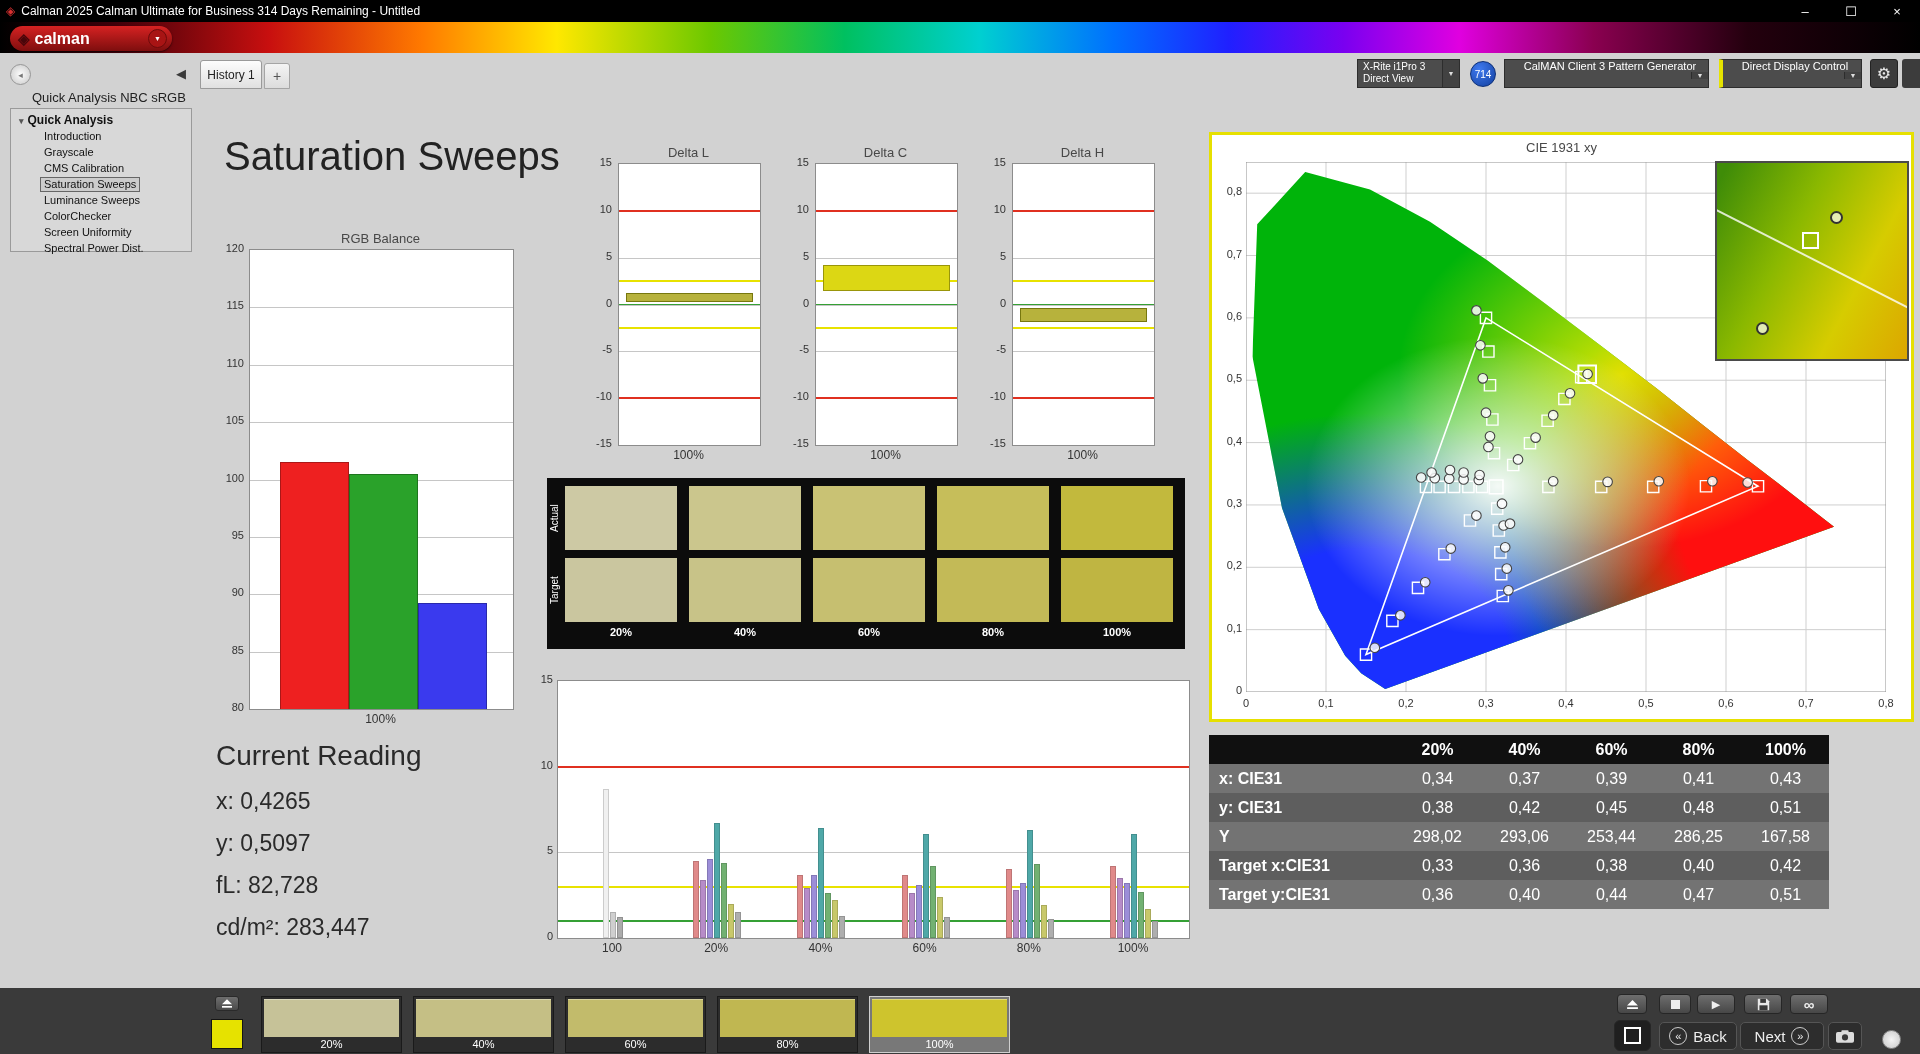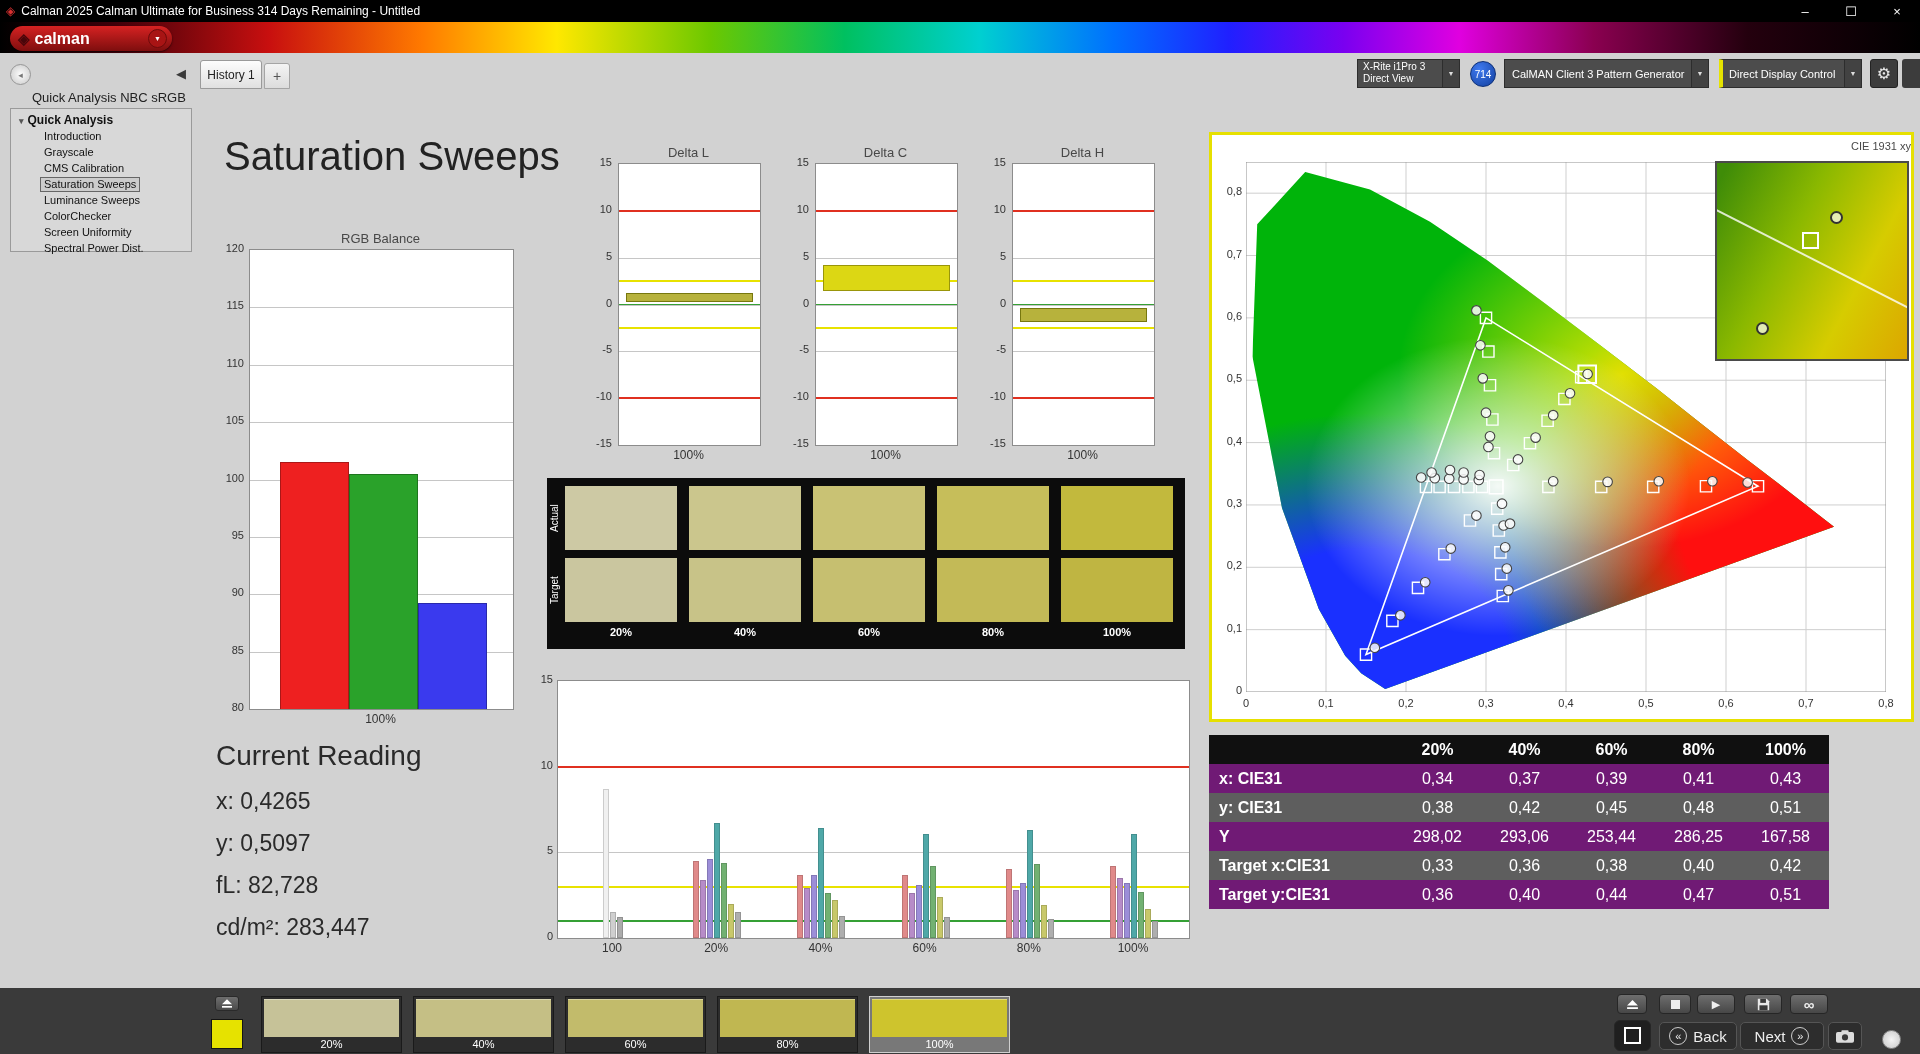--- a/index.html
+++ b/index.html
@@ -39,23 +39,23 @@
 
   .dd{position:absolute;top:59px;height:29px;background:#4c4c4c;border:1px solid #2d2d2d;
       color:#fff;display:flex;align-items:center;box-sizing:border-box;}
   .dd-arrow{width:16px;align-self:stretch;display:flex;align-items:center;justify-content:center;
       font-size:7px;color:#ddd;background:#424242;border-left:1px solid #2d2d2d;margin-left:auto;}
   #meter-dd{left:1357px;width:103px;align-items:flex-end;}
   .meter-text{padding:2px 0 2px 5px;font-size:10px;line-height:12px;}
   #meter-badge{position:absolute;top:61px;left:1470px;width:26px;height:26px;border-radius:50%;
     background:radial-gradient(circle at 35% 30%,#3f7af0,#123f9e);border:1px solid #0c2f78;color:#fff;
     font-size:10px;display:flex;align-items:center;justify-content:center;box-sizing:border-box;}
-  #pattern-dd{left:1504px;width:205px;font-size:11px;}
+  #pattern-dd{left:1504px;width:205px;font-size:11px;flex-direction:column;}
   #pattern-dd .dd-label{padding-left:7px;}
-  #display-dd{left:1719px;width:143px;font-size:11px;border-left:4px solid #e6e400;}
+  #display-dd{left:1719px;width:143px;font-size:11px;border-left:4px solid #e6e400;flex-direction:column;}
   #display-dd .dd-label{padding-left:6px;}
   #settings-btn{position:absolute;top:59px;left:1870px;width:28px;height:29px;background:#3c3c3c;
     border:1px solid #222;border-radius:3px;color:#e8e8e8;font-size:16px;display:flex;
     align-items:center;justify-content:center;box-sizing:border-box;}
   #edge-tab{position:absolute;top:59px;left:1902px;width:18px;height:29px;background:#3c3c3c;
     border-radius:3px 0 0 3px;}
 
   
   #wf-label{position:absolute;top:90px;left:32px;font-size:13px;color:#222;}
   #tree{position:absolute;top:108px;left:10px;width:182px;height:144px;background:#d8d8d8;
@@ -83,37 +83,37 @@
   #swatch-panel{position:absolute;top:478px;left:547px;width:638px;height:171px;background:#0c0c0c;}
   .sw-rowlbl{position:absolute;left:2px;width:14px;color:#fff;font-size:10px;
     writing-mode:vertical-rl;transform:rotate(180deg);text-align:center;}
   .sw-cell{position:absolute;height:64px;width:112px;}
   .sw-collbl{position:absolute;top:148px;width:112px;text-align:center;color:#fff;
     font-size:11px;font-weight:bold;}
 
   
   #cie-panel{position:absolute;top:132px;left:1209px;width:705px;height:590px;background:#fff;
     border:3px solid #e6e000;box-sizing:border-box;}
-  #cie-title{position:absolute;top:5px;left:0;width:100%;text-align:right;font-size:11px;color:#484848;}
+  #cie-title{position:absolute;top:5px;left:0;width:100%;text-align:center;font-size:13px;color:#484848;}
   #cie-plot{position:absolute;left:34px;top:27px;width:640px;height:530px;}
   #cie-inset{position:absolute;top:26px;right:2px;width:190px;height:196px;border:2px solid #4a4a4a;
     background:linear-gradient(118deg,#3f8c08 4%,#8ab800 38%,#d6cc00 70%,#dca600 100%);overflow:hidden;}
   .inset-line{position:absolute;width:300px;height:2px;background:rgba(255,255,255,.8);
     transform:rotate(27deg);transform-origin:0 0;left:-20px;top:36px;}
   .inset-square{position:absolute;width:13px;height:13px;border:2px solid #fff;background:transparent;}
   .inset-circle{position:absolute;width:9px;height:9px;border:2px solid #333;border-radius:50%;
     background:rgba(255,255,255,.7);}
   .cie-xlbl{position:absolute;top:562px;width:30px;text-align:center;font-size:11px;color:#333;}
   .cie-ylbl{position:absolute;left:2px;width:28px;text-align:right;font-size:11px;color:#333;}
 
   
   #results-table{position:absolute;top:735px;left:1209px;width:620px;color:#fff;}
   .tr{display:flex;height:29px;}
   .tr.head{background:#101010;}
-  .tr.odd{background:#701a75;}
+  .tr.odd{background:#737373;}
   .tr.even{background:#5e5e5e;}
   .td-label{width:185px;display:flex;align-items:center;padding-left:10px;font-weight:bold;
     font-size:16px;box-sizing:border-box;}
   .td{width:87px;display:flex;align-items:center;justify-content:center;font-size:16px;}
   .tr.head .td{font-weight:bold;}
 
   
   .cr{position:absolute;left:216px;color:#2a2a2a;}
   #cr-title{top:740px;font-size:28px;}
   .cr-line{font-size:23px;}

